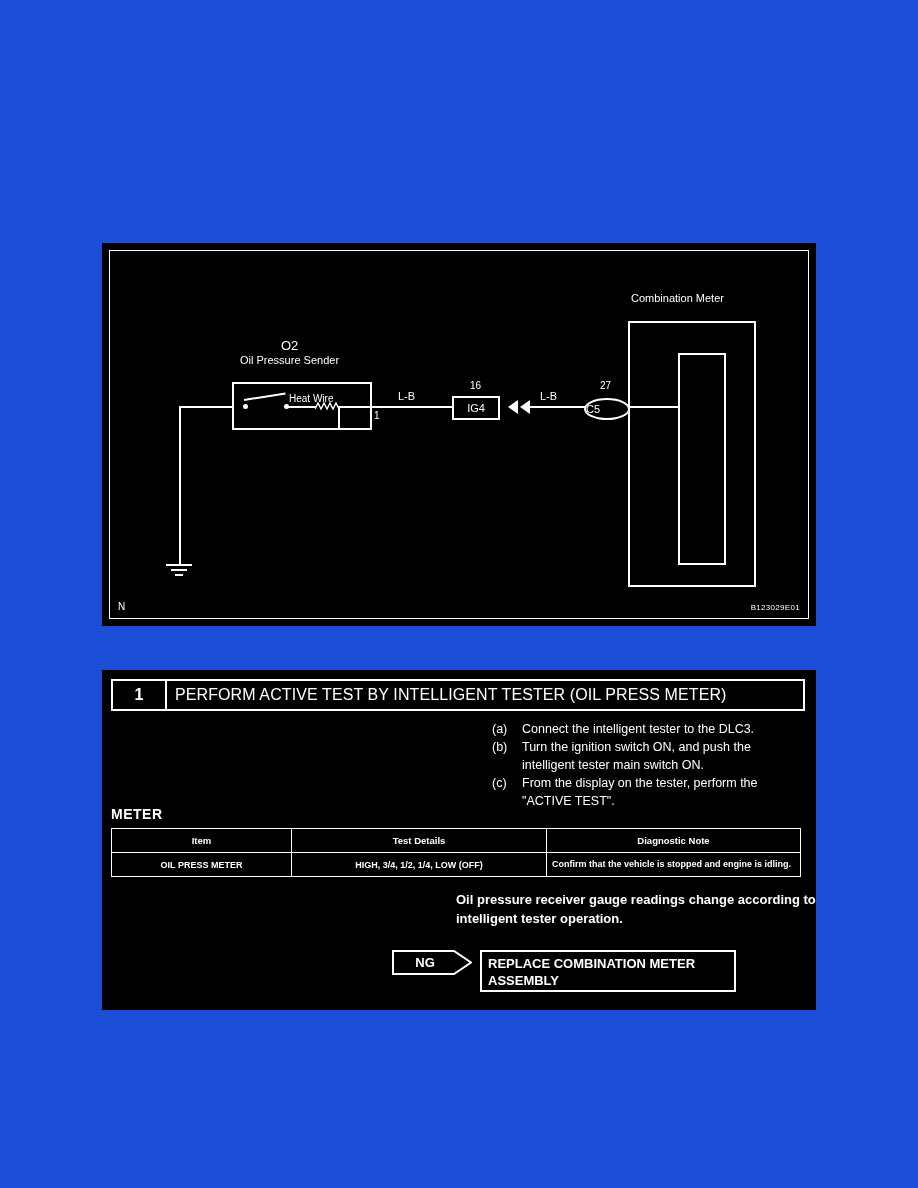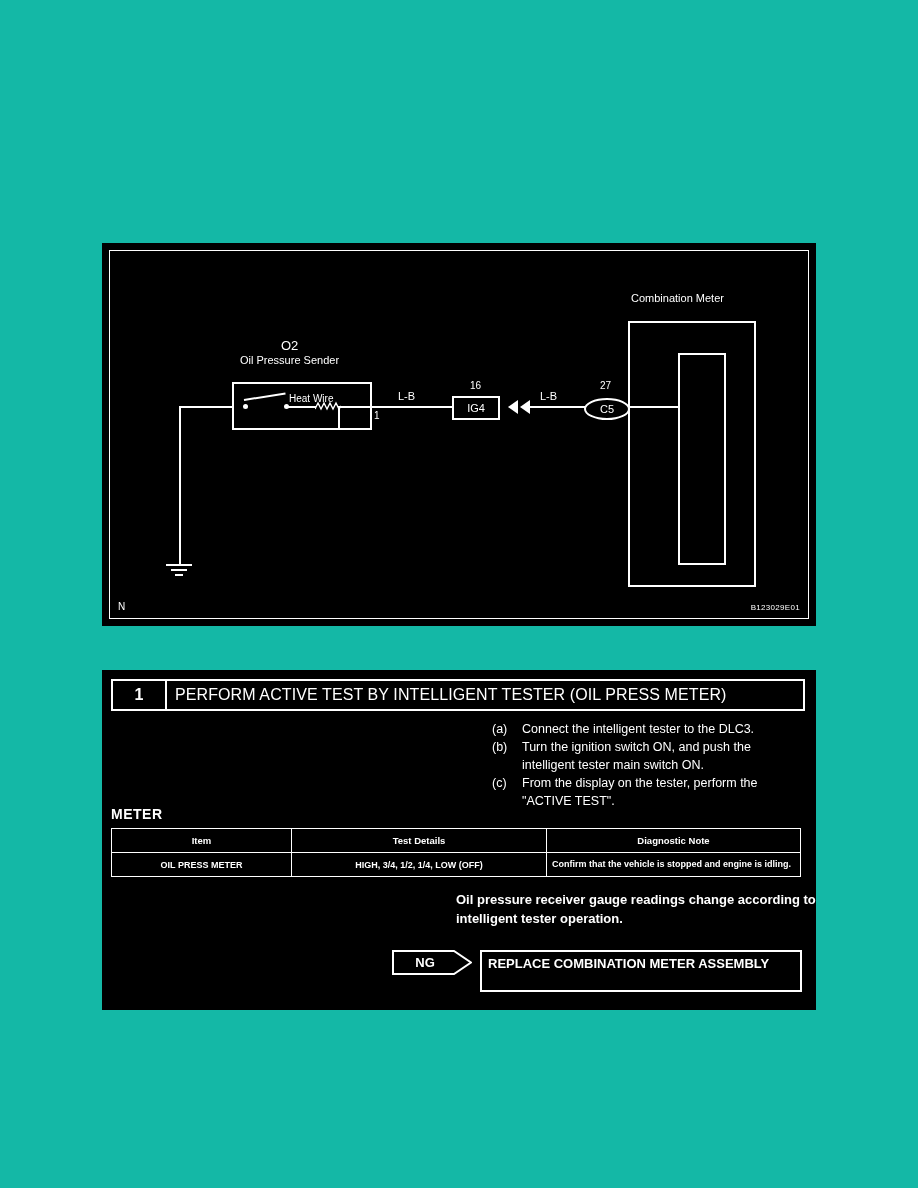--- a/index.html
+++ b/index.html
@@ -7,21 +7,21 @@
     padding: 0;
     background: #ffffff;
     width: 918px;
     height: 1188px;
     font-family: "Liberation Sans", sans-serif;
   }
   .page {
     position: relative;
     width: 918px;
     height: 1188px;
-    background: #14b8a6;
+    background: #1d4ed8;
     overflow: hidden;
   }
 
   
   .diagram-panel {
     position: absolute;
     left: 102px;
     top: 243px;
     width: 714px;
     height: 383px;
@@ -126,21 +126,21 @@
   .c5-oval {
     position: absolute;
     left: 474px;
     top: 147px;
     width: 46px;
     height: 22px;
     border: 2px solid #ffffff;
     border-radius: 50%;
     color: #ffffff;
     font-size: 11px;
-    text-align: center;
+    text-align: left;
     line-height: 18px;
   }
   .arrow-pair {
     position: absolute;
     left: 396px;
     top: 148px;
     color: #ffffff;
     font-size: 15px;
     letter-spacing: -3px;
     font-weight: bold;
@@ -268,21 +268,21 @@
     font-weight: bold;
     display: flex;
     align-items: center;
     justify-content: center;
   }
   .ng-tag svg { position: absolute; left: 0; top: 0; }
   .ng-tag span { position: relative; z-index: 2; padding-right: 14px; }
   .ng-result {
     position: absolute;
     left: 88px; top: 0;
-    width: 322px;
+    width: 256px;
     height: 42px;
     border: 2px solid #ffffff;
     color: #ffffff;
     font-size: 13px;
     font-weight: bold;
     line-height: 17px;
     padding: 3px 6px;
   }
 </style>
 </head>

